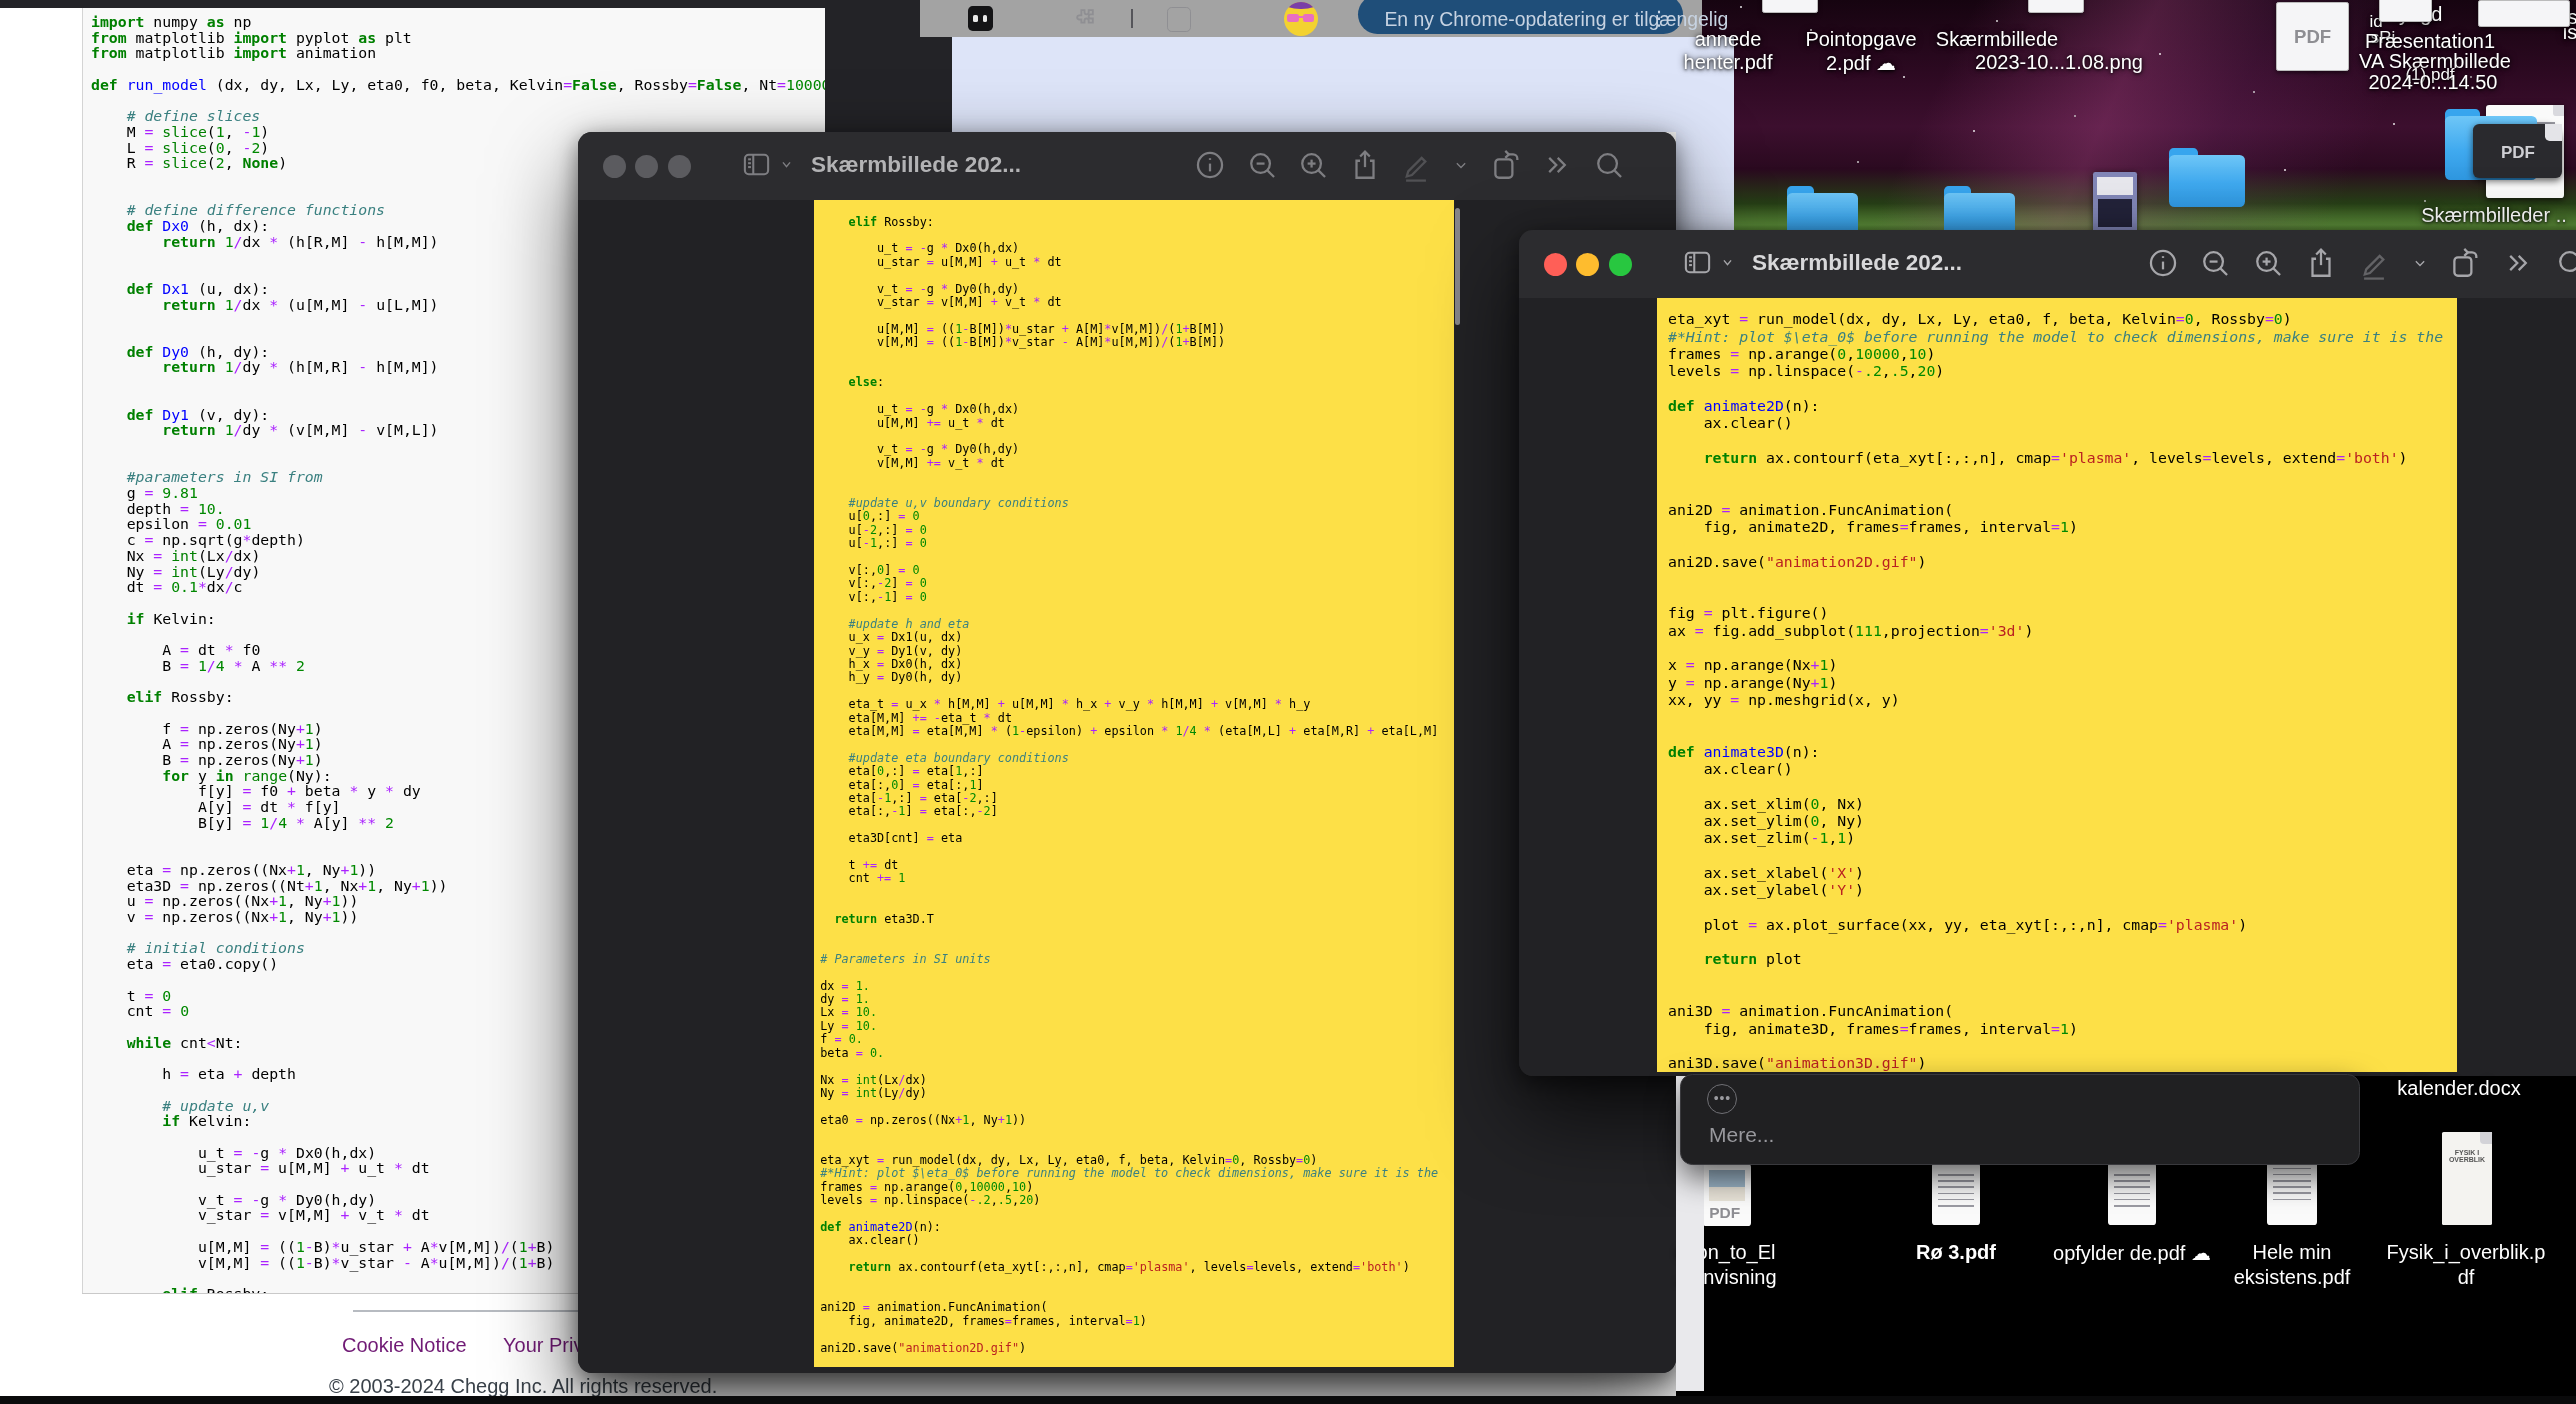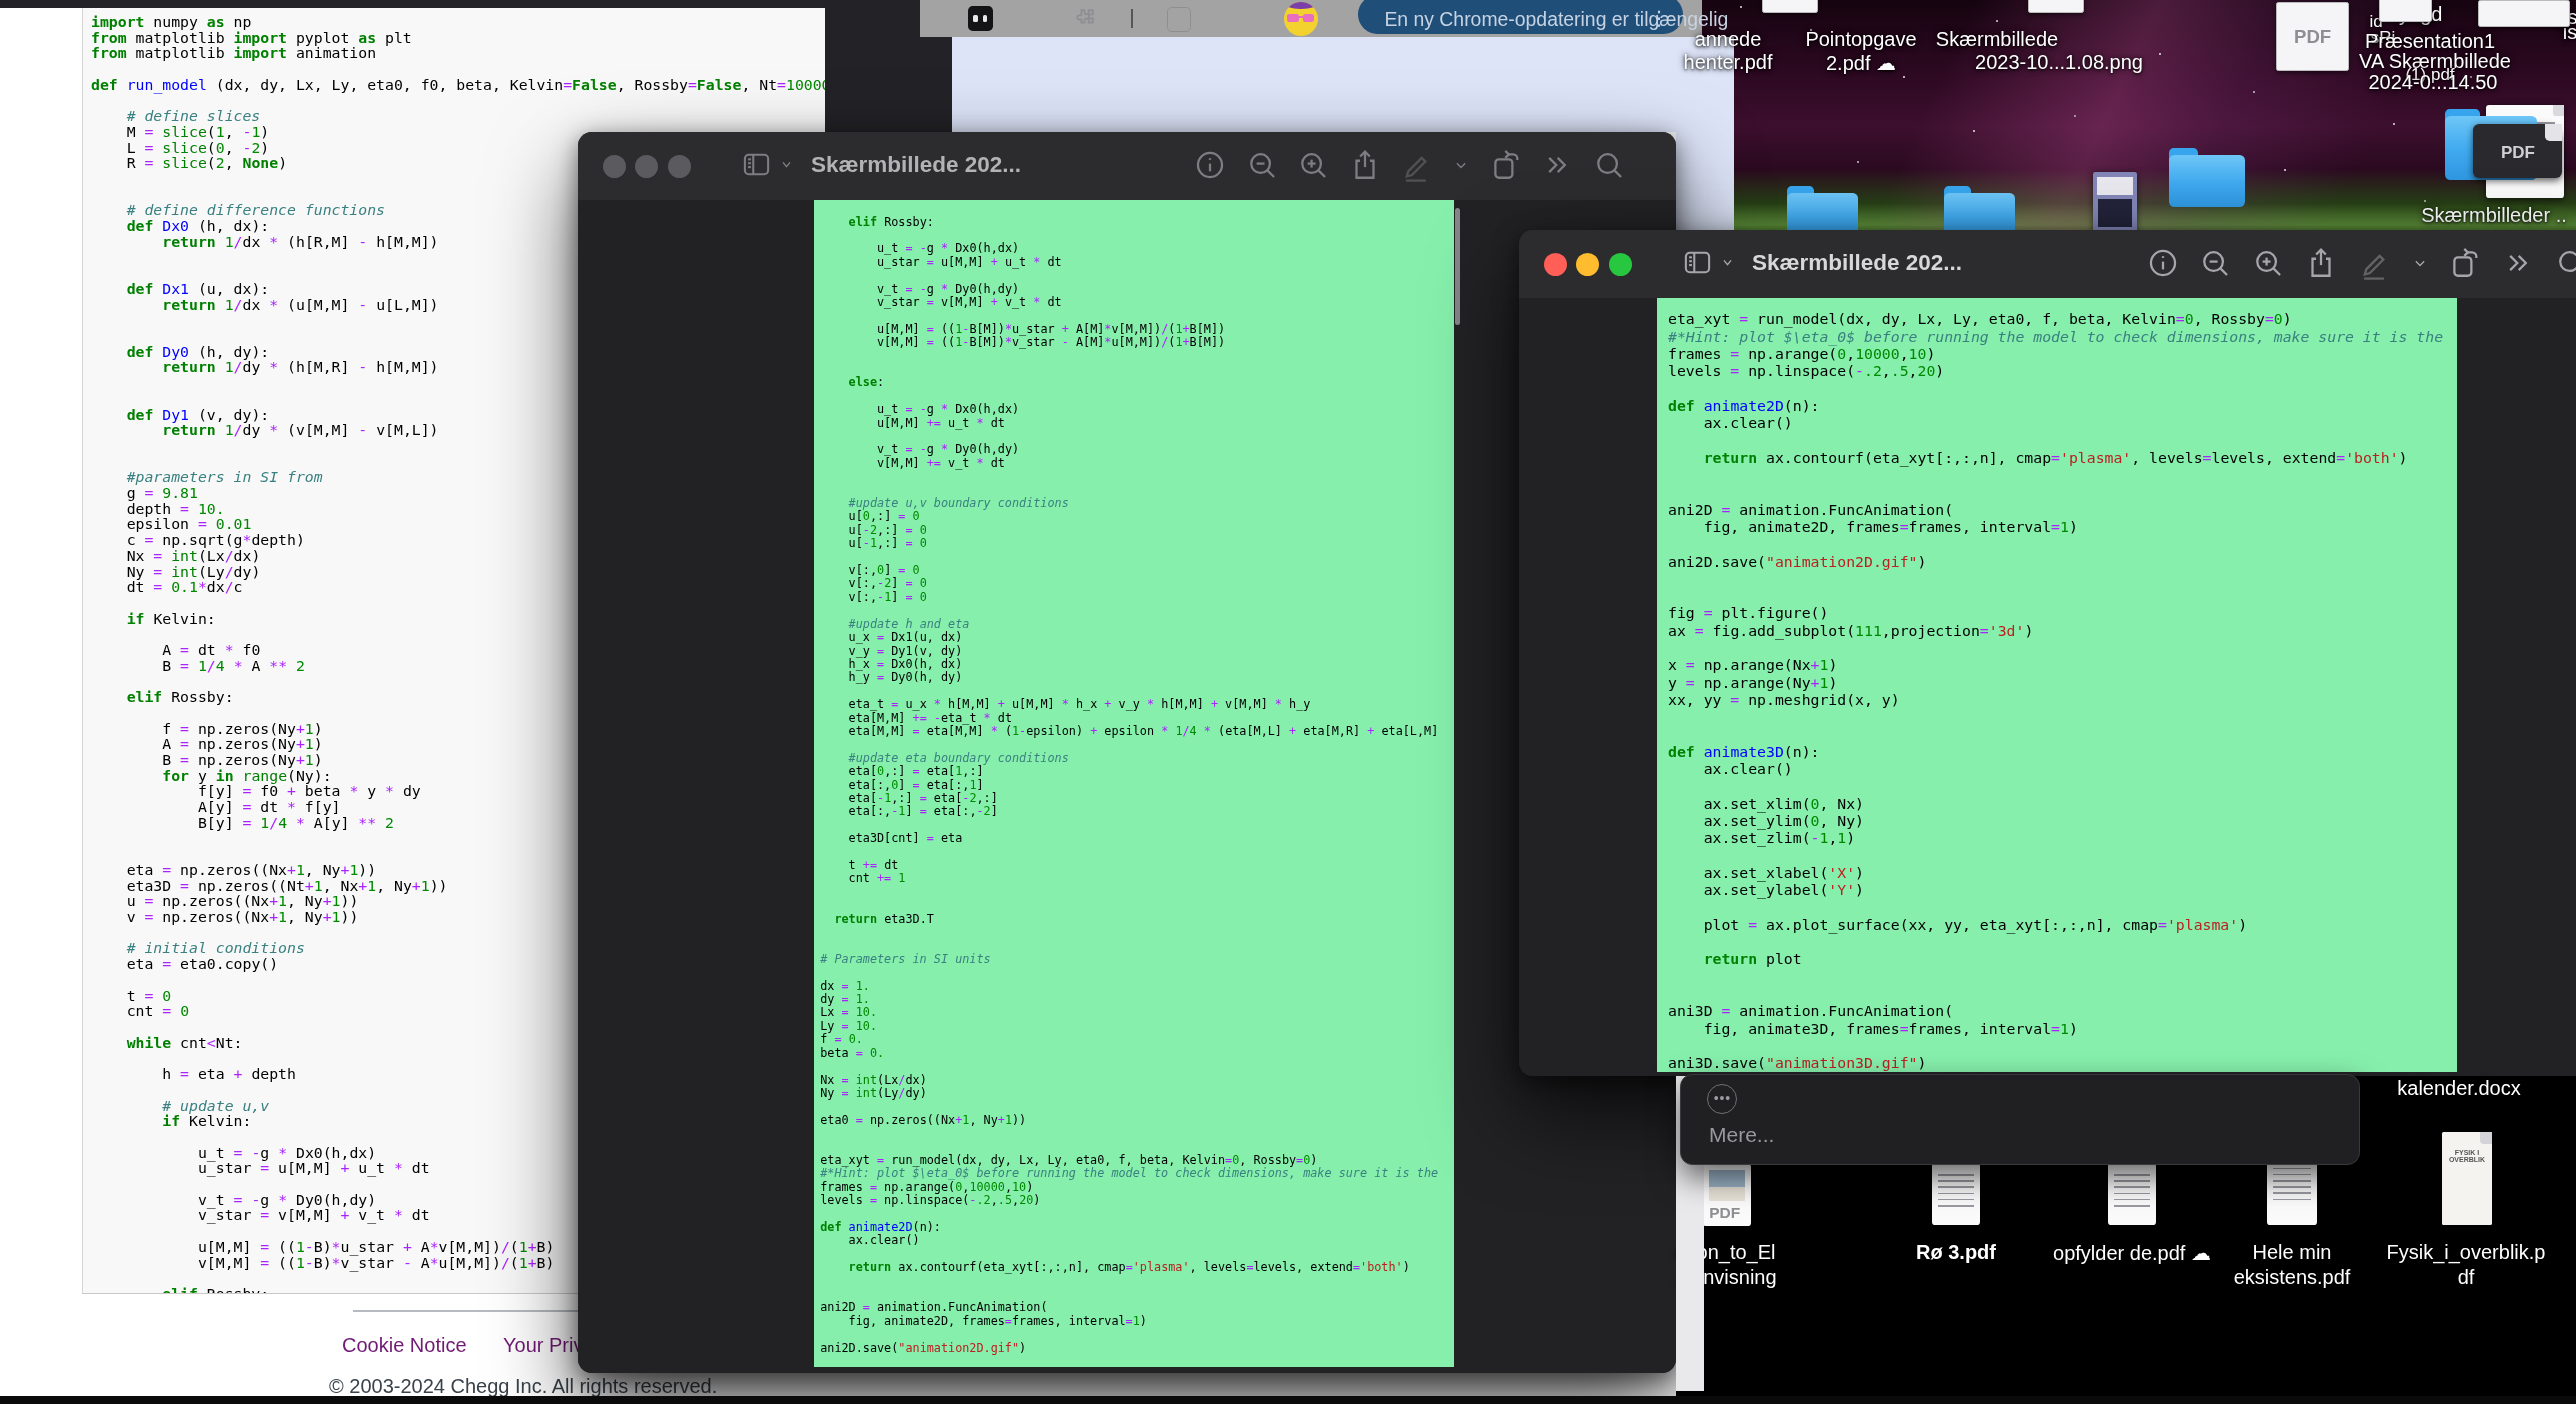--- a/index.html
+++ b/index.html
@@ -62,21 +62,21 @@
     border-radius:14px 14px 0 0;border-bottom:0.8px solid #1c1c1e;}
   .dot{position:absolute;top:23px;width:23px;height:23px;border-radius:50%;}
   .wtitle{position:absolute;left:233px;top:20px;font-size:22.5px;font-weight:600;white-space:nowrap;}
   #win-mid .wtitle{color:#b3b3b5;} #win-right .wtitle{color:#d8d8da;}
   .tb-sidebar{position:absolute;left:163px;top:17px;display:flex;align-items:center;gap:6.2px;}
   .tb-icons{position:absolute;left:56%;right:50px;top:15.5px;display:flex;justify-content:space-between;align-items:center;}
   #win-mid .ticon{color:#7e7e82;} #win-right .ticon{color:#a6a6aa;}
   #win-mid .tb-sidebar{color:#7e7e82;} #win-right .tb-sidebar{color:#a6a6aa;}
   .ticon.dim{opacity:.45;}
   .content{position:absolute;left:0;top:68px;right:0;bottom:0;background:#222225;border-radius:0 0 14px 14px;overflow:hidden;}
-  .shot{position:absolute;background:#86efac;}
+  .shot{position:absolute;background:#fde047;}
   #win-mid .shot{left:236px;top:0;width:640px;height:1167px;}
   #win-right .shot{left:138px;top:0;width:800px;height:774px;}
   #mid-code{left:6.2px;top:15.5px;width:631px;height:1150px;font-size:11.8px;line-height:13.4px;}
   #right-code{left:11px;top:12.4px;width:788px;height:761px;font-size:14.8px;line-height:17.3px;}
   .scrollthumb{position:absolute;background:#86868a;border-radius:3.1px;}
   
   .dlabel{position:absolute;transform:translateX(-50%);color:#fff;font-size:20px;font-weight:500;
     text-align:center;white-space:nowrap;text-shadow:0 0.8px 3.1px rgba(0,0,0,.95),0 0 7.8px rgba(0,0,0,.8);}
   .folder{position:absolute;}
   .folder .tab{position:absolute;left:0;top:0;width:38%;height:12.4px;background:#37a5ee;border-radius:4.7px 4.7px 0 0;}

